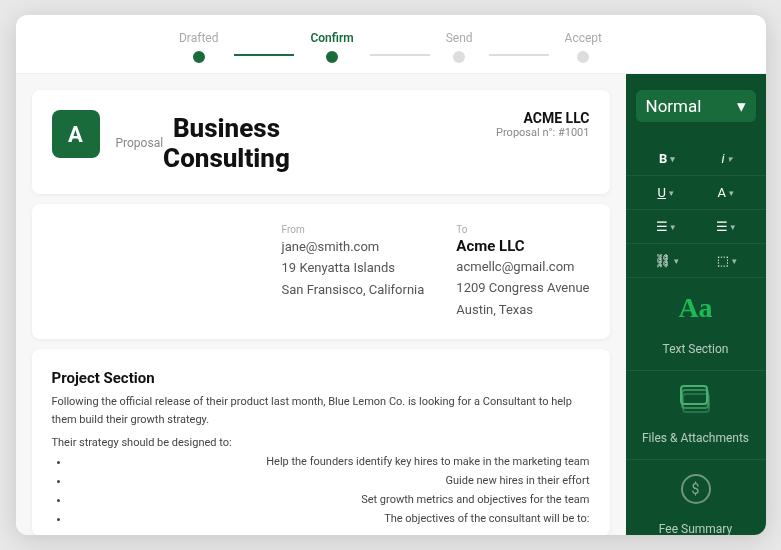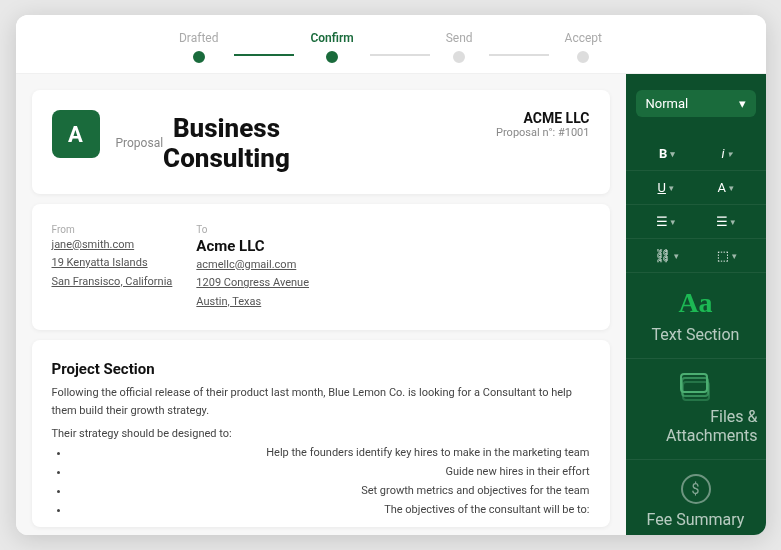--- a/index.html
+++ b/index.html
@@ -147,42 +147,42 @@
       font-weight: 700;
       color: #111;
     }
     .acme-number {
       font-size: 11px;
       color: #888;
     }
     
     .from-to-card {
       display: flex;
-      gap: 24px;
+      gap: 32px;
+      justify-content: flex-end;
     }
     .from-to-section {
       display: flex;
       flex-direction: column;
       gap: 2px;
     }
     .ft-label {
       font-size: 10px;
       color: #aaa;
       text-transform: none;
     }
     .ft-name {
       font-size: 15px;
       font-weight: 700;
       color: #111;
     }
     .ft-detail {
-      font-size: 11px;
+      font-size: 13px;
       color: #555;
       line-height: 1.5;
-      text-decoration: underline;
     }
     
     .context-card {
       padding-bottom: 8px;
     }
     .context-title {
       font-size: 15px;
       font-weight: 700;
       color: #111;
       margin-bottom: 6px;
@@ -218,21 +218,21 @@
       padding: 6px 10px 10px 10px;
     }
     .normal-dropdown {
       display: flex;
       align-items: center;
       justify-content: space-between;
       background: #1a6b3c;
       border-radius: 6px;
       padding: 6px 10px;
       color: #fff;
-      font-size: 13px;
+      font-size: 17px;
       cursor: pointer;
       margin-bottom: 10px;
     }
     .sidebar-toolbar {
       display: flex;
       flex-direction: column;
       gap: 0;
       flex: 1;
     }
     .toolbar-row {
@@ -259,24 +259,24 @@
     .toolbar-btn-bold { font-weight: 700; }
     .toolbar-btn-italic { font-style: italic; }
     
     .sidebar-block {
       display: flex;
       flex-direction: column;
       align-items: center;
       padding: 14px 8px;
       border-bottom: 1px solid rgba(255,255,255,0.08);
       cursor: pointer;
-      gap: 6px;
+      gap: 18px;
     }
     .sidebar-block-label {
-      font-size: 16px;
+      font-size: 12px;
       color: rgba(255,255,255,0.7);
       text-align: right;
     }
     .text-section-preview {
       font-size: 28px;
       font-weight: 700;
       color: #1db954;
       font-family: Georgia, serif;
     }
     .files-stack {

